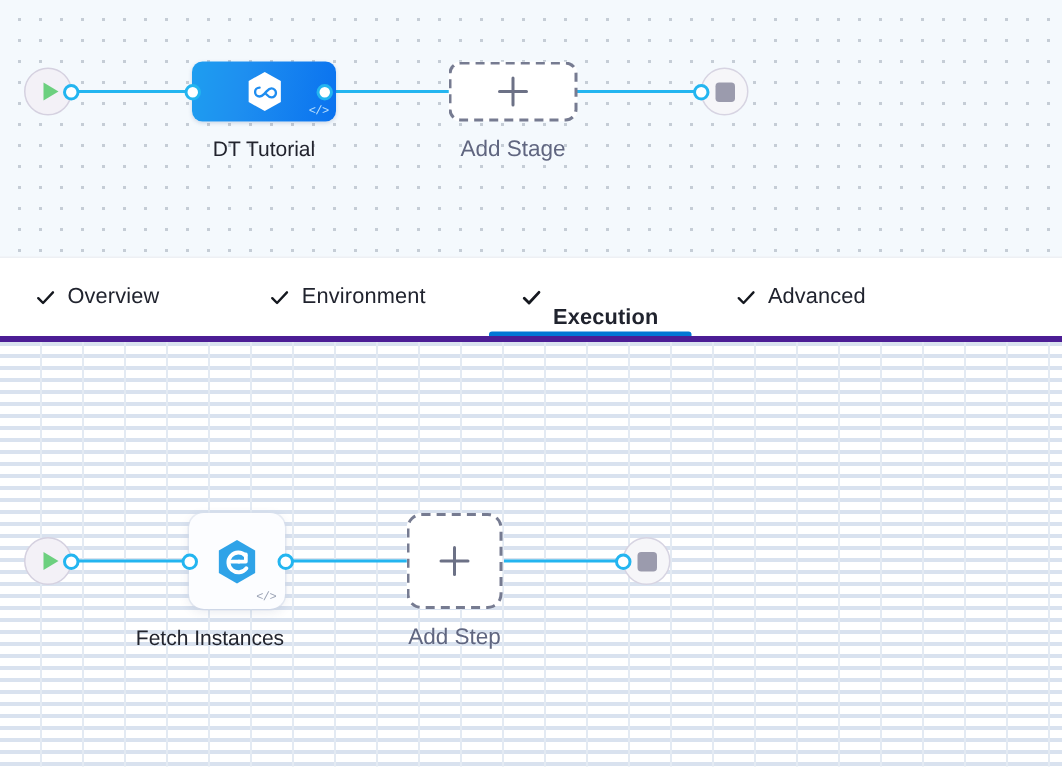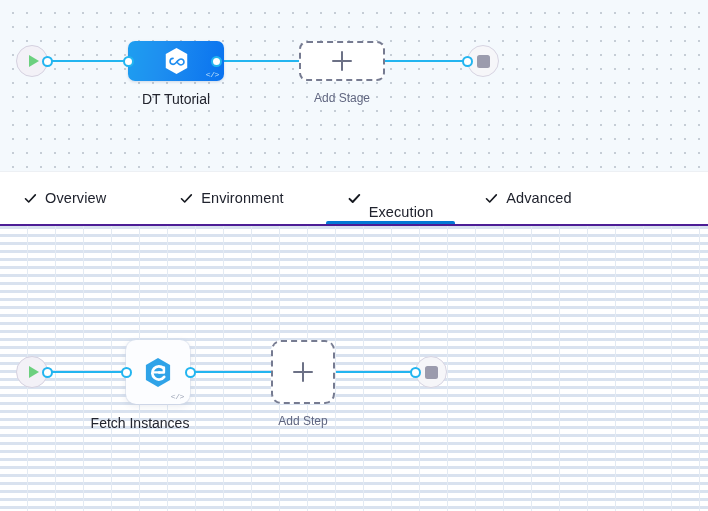--- a/index.html
+++ b/index.html
@@ -20,21 +20,21 @@
     background-color:#f4f9fd;
     background-image:radial-gradient(circle, #c5cdd6 1px, transparent 1px);
     background-size:14px 14px;
     background-position:6px 6px;
   }
 
   .tabbar{
     position:relative;
     height:52px;
     background:#ffffff;
-    border-bottom:2px solid #4c1d95;
+    border-bottom:4px solid #4c1d95;
     display:flex;
     align-items:center;
     box-shadow:0 -1px 0 #edf0f4;
   }
 
   .canvas-step{
     height:286px;
     background-color:#ffffff;
     background-image:
       repeating-linear-gradient(to bottom, #d9e2ef 0px, #d9e2ef 3px, transparent 3px, transparent 8px);
@@ -52,21 +52,21 @@
   
   .tab{
     display:flex;align-items:center;gap:8px;
     height:52px;
     position:relative;
     cursor:pointer;
     color:#20232e;
     font-size:14.5px;
   }
   .tab .tab-label{letter-spacing:.1px;}
-  .tab.active .tab-label{font-weight:normal;margin-top:28px;}
+  .tab.active .tab-label{font-weight:bold;margin-top:28px;}
   .tab .check{
     width:13px;height:13px;display:inline-block;flex:none;
   }
   .tab .check svg{display:block;}
   .tab .underline{
     position:absolute;left:0;right:0;bottom:0;height:3px;background:#0278d5;border-radius:2px 2px 0 0;
   }
 
   
   .edge{
@@ -119,21 +119,21 @@
   .add-box.stage{width:86px;height:40px;border-radius:8px;}
   .add-box.step{width:64px;height:64px;border-radius:10px;}
   .plus{position:relative;width:20px;height:20px;}
   .plus::before,.plus::after{
     content:"";position:absolute;background:#6c7186;border-radius:1px;
   }
   .plus::before{left:0;right:0;top:9px;height:2px;}
   .plus::after{top:0;bottom:0;left:9px;width:2px;}
   .add-caption{
     position:absolute;text-align:center;white-space:nowrap;
-    font-size:12px;color:#606680;
+    font-size:15px;color:#606680;
   }
 
   
   .step-node{
     position:absolute;width:64px;height:64px;border-radius:10px;
     background:#fcfdff;
     box-shadow:0 2px 7px rgba(40,60,110,.10), 0 0 0 1px rgba(220,228,240,.55);
     display:flex;align-items:center;justify-content:center;
   }
   .step-node .codeglyph{color:#9aa2b4;right:6px;bottom:3px;}

